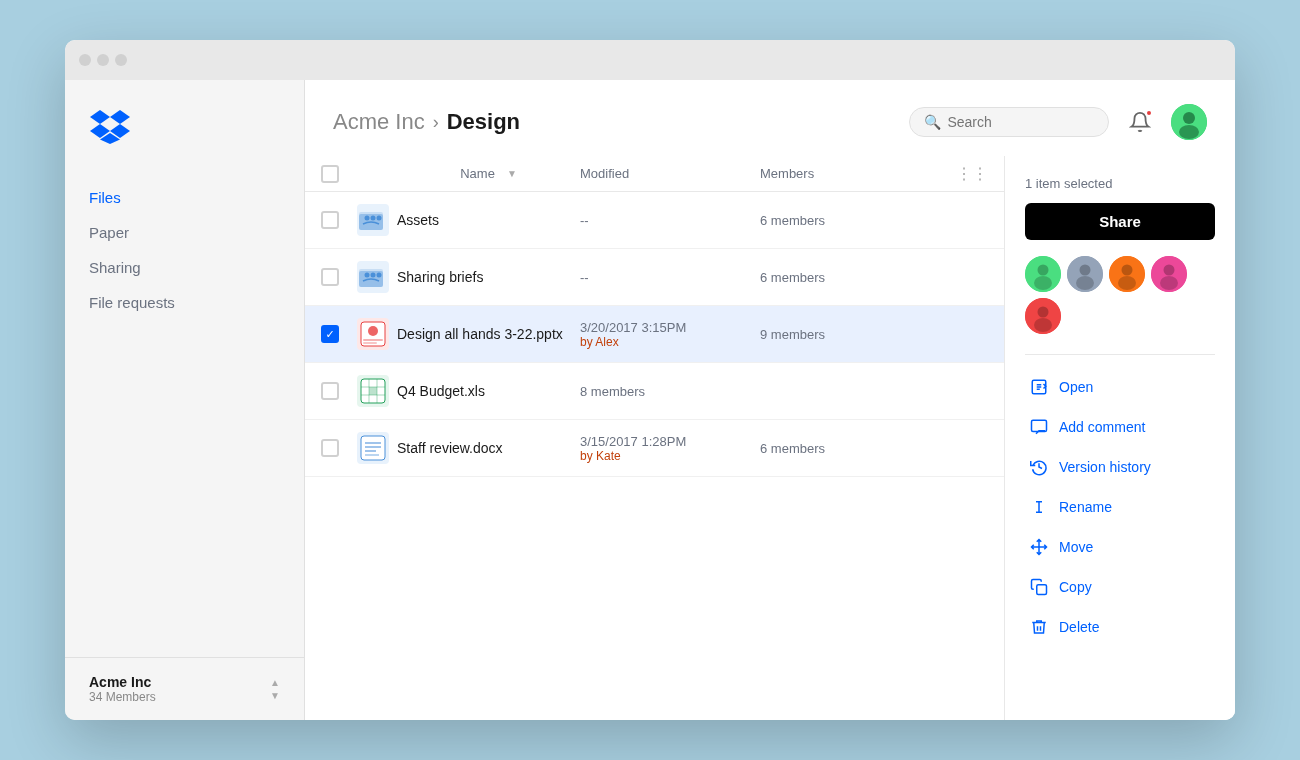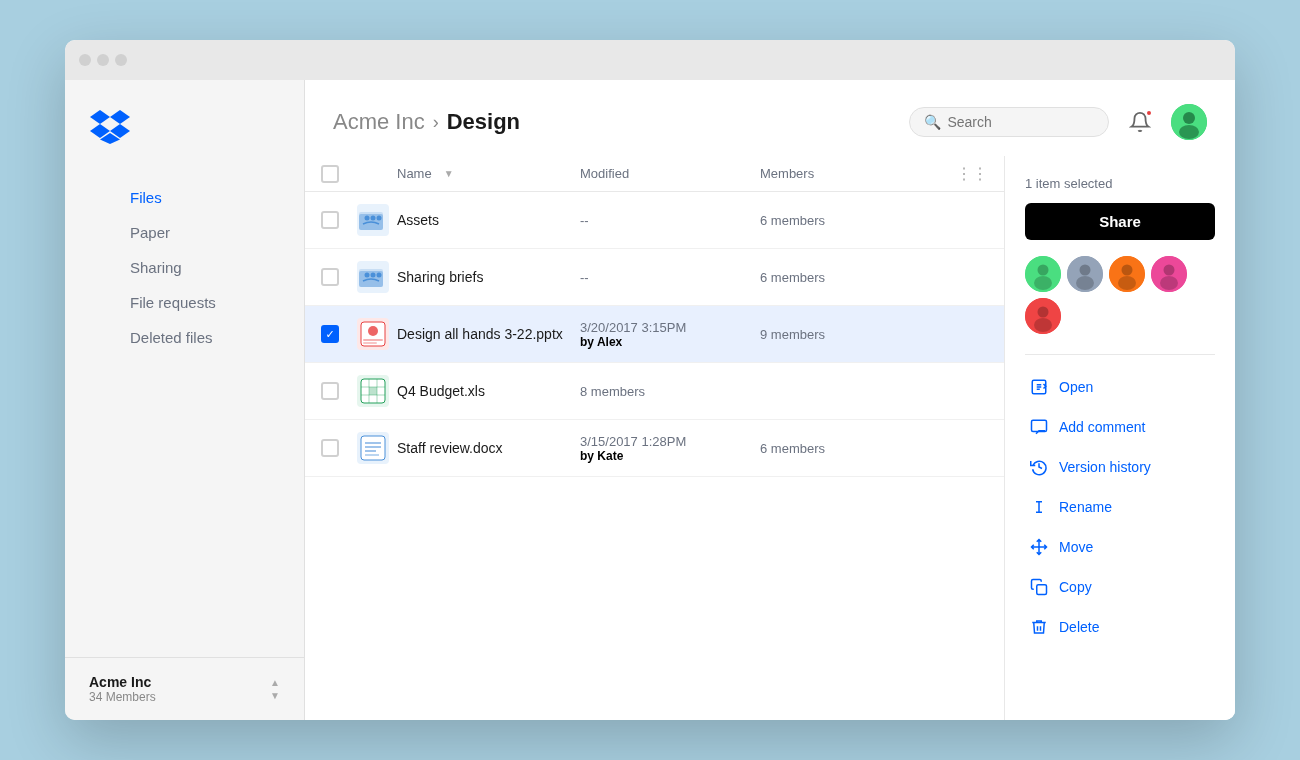--- a/index.html
+++ b/index.html
@@ -56,21 +56,20 @@
     }
     .sidebar-logo {
       padding: 0 24px 32px 24px;
     }
     .dropbox-logo {
       width: 42px;
       height: 36px;
     }
     .sidebar-nav {
       flex: 1;
-      padding-left: 41px;
     }
     .sidebar-item {
       padding: 9px 24px;
       font-size: 15px;
       cursor: pointer;
       color: #6b7280;
       border-radius: 4px;
     }
     .sidebar-item.active {
       color: #0061fe;
@@ -212,20 +211,21 @@
     .col-header {
       font-size: 13px;
       color: #6b7280;
       font-weight: 500;
     }
     .col-header.sortable {
       display: flex;
       align-items: center;
       gap: 12px;
       cursor: pointer;
+      justify-content: center;
     }
     .sort-arrow { font-size: 10px; color: #aaa; }
     .view-toggle { cursor: pointer; color: #aaa; justify-self: end; }
     .file-row {
       display: grid;
       grid-template-columns: 36px 40px 1fr 180px 180px 48px;
       align-items: center;
       padding: 12px 16px;
       border-bottom: 1px solid #f0f0f0;
       cursor: pointer;
@@ -259,21 +259,21 @@
     .file-name {
       font-size: 14px;
       color: #1a1a1a;
       font-weight: 400;
     }
     .file-modified {
       font-size: 13px;
       color: #6b7280;
     }
     .modified-date { display: block; }
-    .modified-by { display: block; font-size: 12px; color: #000000; font-weight: bold; }
+    .modified-by { display: block; font-size: 12px; color: #c2410c; }
     .file-members {
       font-size: 13px;
       color: #6b7280;
     }
     
     .right-panel {
       width: 230px;
       padding: 20px 20px;
       background: #fff;
       flex-shrink: 0;
@@ -366,21 +366,20 @@
           <path d="M10 31.5L20 25l10 6.5-10 4.5-10-4.5z" fill="#0061fe"></path>
         </svg>
       </div>
 
       <nav class="sidebar-nav">
 
       <div class="sidebar-item active">Files</div>
           <div class="sidebar-item">Paper</div>
           <div class="sidebar-item">Sharing</div>
           <div class="sidebar-item">File requests</div>
-          <div class="sidebar-item">Deleted files</div>
         </nav>
 
       <div class="sidebar-footer">
         <div class="sidebar-footer-text">
           <div class="sidebar-footer-org">Acme Inc</div>
           <div class="sidebar-footer-members">34 Members</div>
         </div>
         <div class="sidebar-footer-arrow">
           <span>▲</span>
           <span>▼</span>

